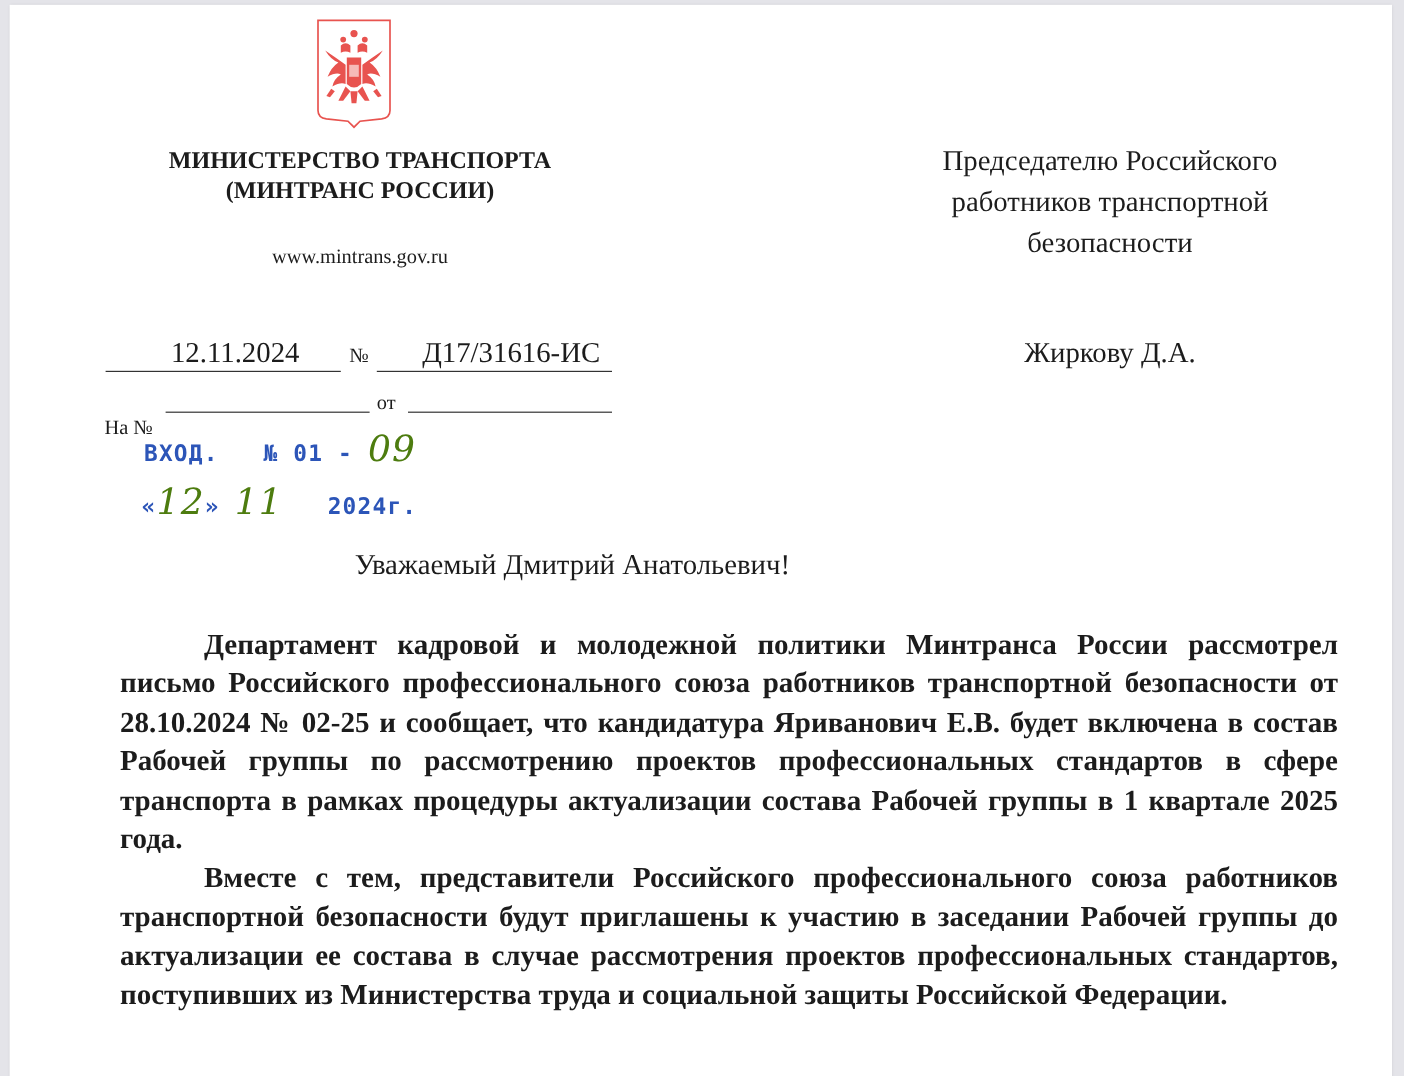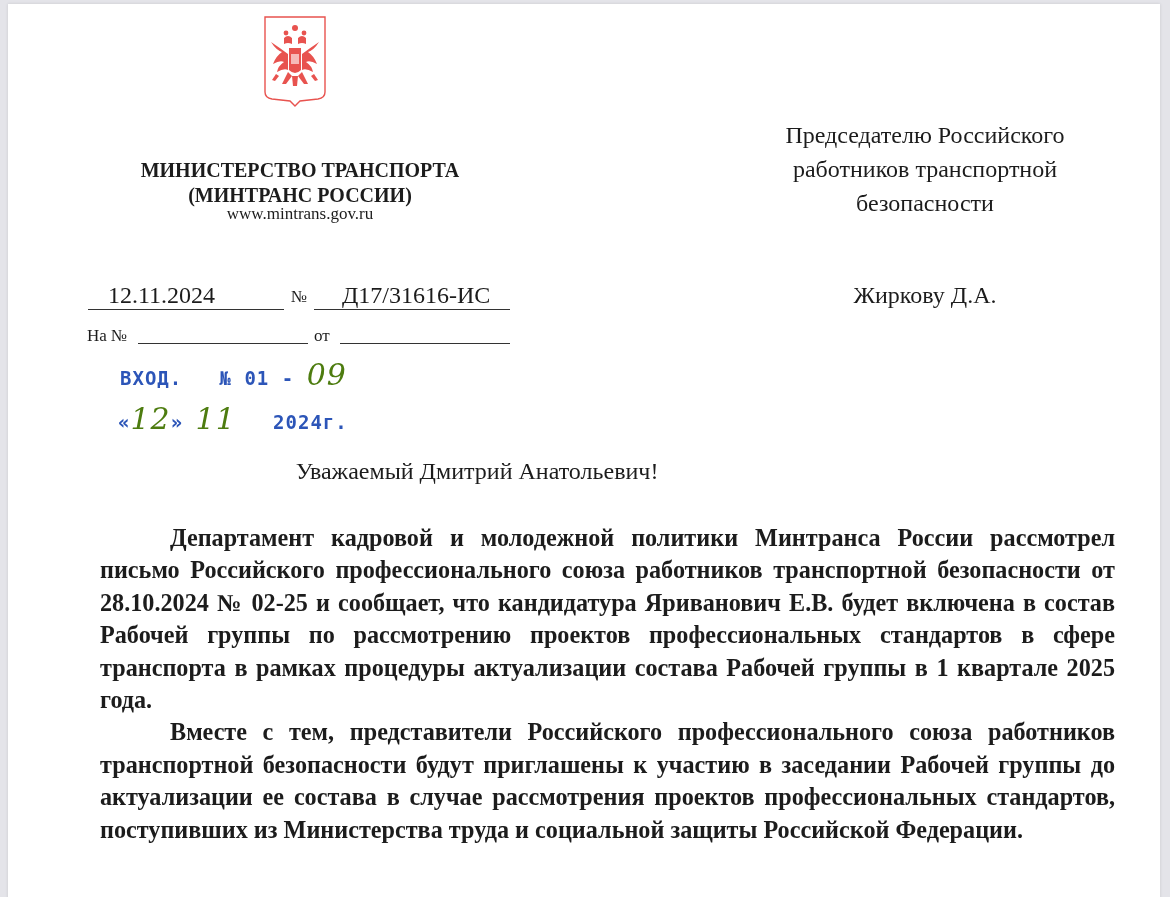--- a/index.html
+++ b/index.html
@@ -12,33 +12,33 @@
     }
     .sheet {
       position: absolute; left: 8px; top: 4px; width: 1152px; height: 900px;
       background: #ffffff;
       box-shadow: 0 0 3px rgba(0,0,0,0.12);
     }
     .abs { position: absolute; }
     .emblem { left: 262px; top: 14px; width: 66px; height: 94px; }
     .ministry {
       left: 80px; top: 122px; width: 440px; text-align: center;
-      font-weight: bold; font-size: 20px; line-height: 24.5px; margin-top: 36px;
+      font-weight: bold; font-size: 20px; line-height: 24.5px;
     }
     .addr {
       left: 80px; top: 202px; width: 440px; text-align: center;
       font-size: 17px; line-height: 23.5px;
     }
     .regline { top: 281px; font-size: 24px; line-height: 28px; }
-    .underline-field { border-bottom: 1px solid #333; }
+    .underline-field { border-bottom: 1px solid #333; text-align: center; }
     .reg-date { left: 88px; width: 196px; padding-left: 20px; box-sizing: border-box; }
     .no-sign { left: 291px; top: 287px; font-size: 17px; }
     .reg-num { left: 314px; width: 196px; padding-left: 28px; box-sizing: border-box; }
     .reply-row { top: 326px; font-size: 17px; line-height: 20px; }
-    .reply-label { left: 87px; }
+    .reply-label { left: 87px; margin-top: 21px; }
     .reply-blank1 { left: 138px; top: 343px; width: 170px; border-bottom: 1px solid #333; height: 0; }
     .reply-ot { left: 314px; }
     .reply-blank2 { left: 340px; top: 343px; width: 170px; border-bottom: 1px solid #333; height: 0; }
     .stamp {
       color: #2c55b8; font-family: "DejaVu Sans Mono", "Liberation Mono", monospace;
       font-weight: bold; font-size: 19px; letter-spacing: 1px;
     }
     .stamp-hand { color: #4d7c0f; font-family: "DejaVu Serif", serif; font-style: italic; font-weight: normal; font-size: 30px; }
     .stamp-l1 { left: 120px; top: 357px; }
     .stamp-l2 { left: 118px; top: 401px; }

